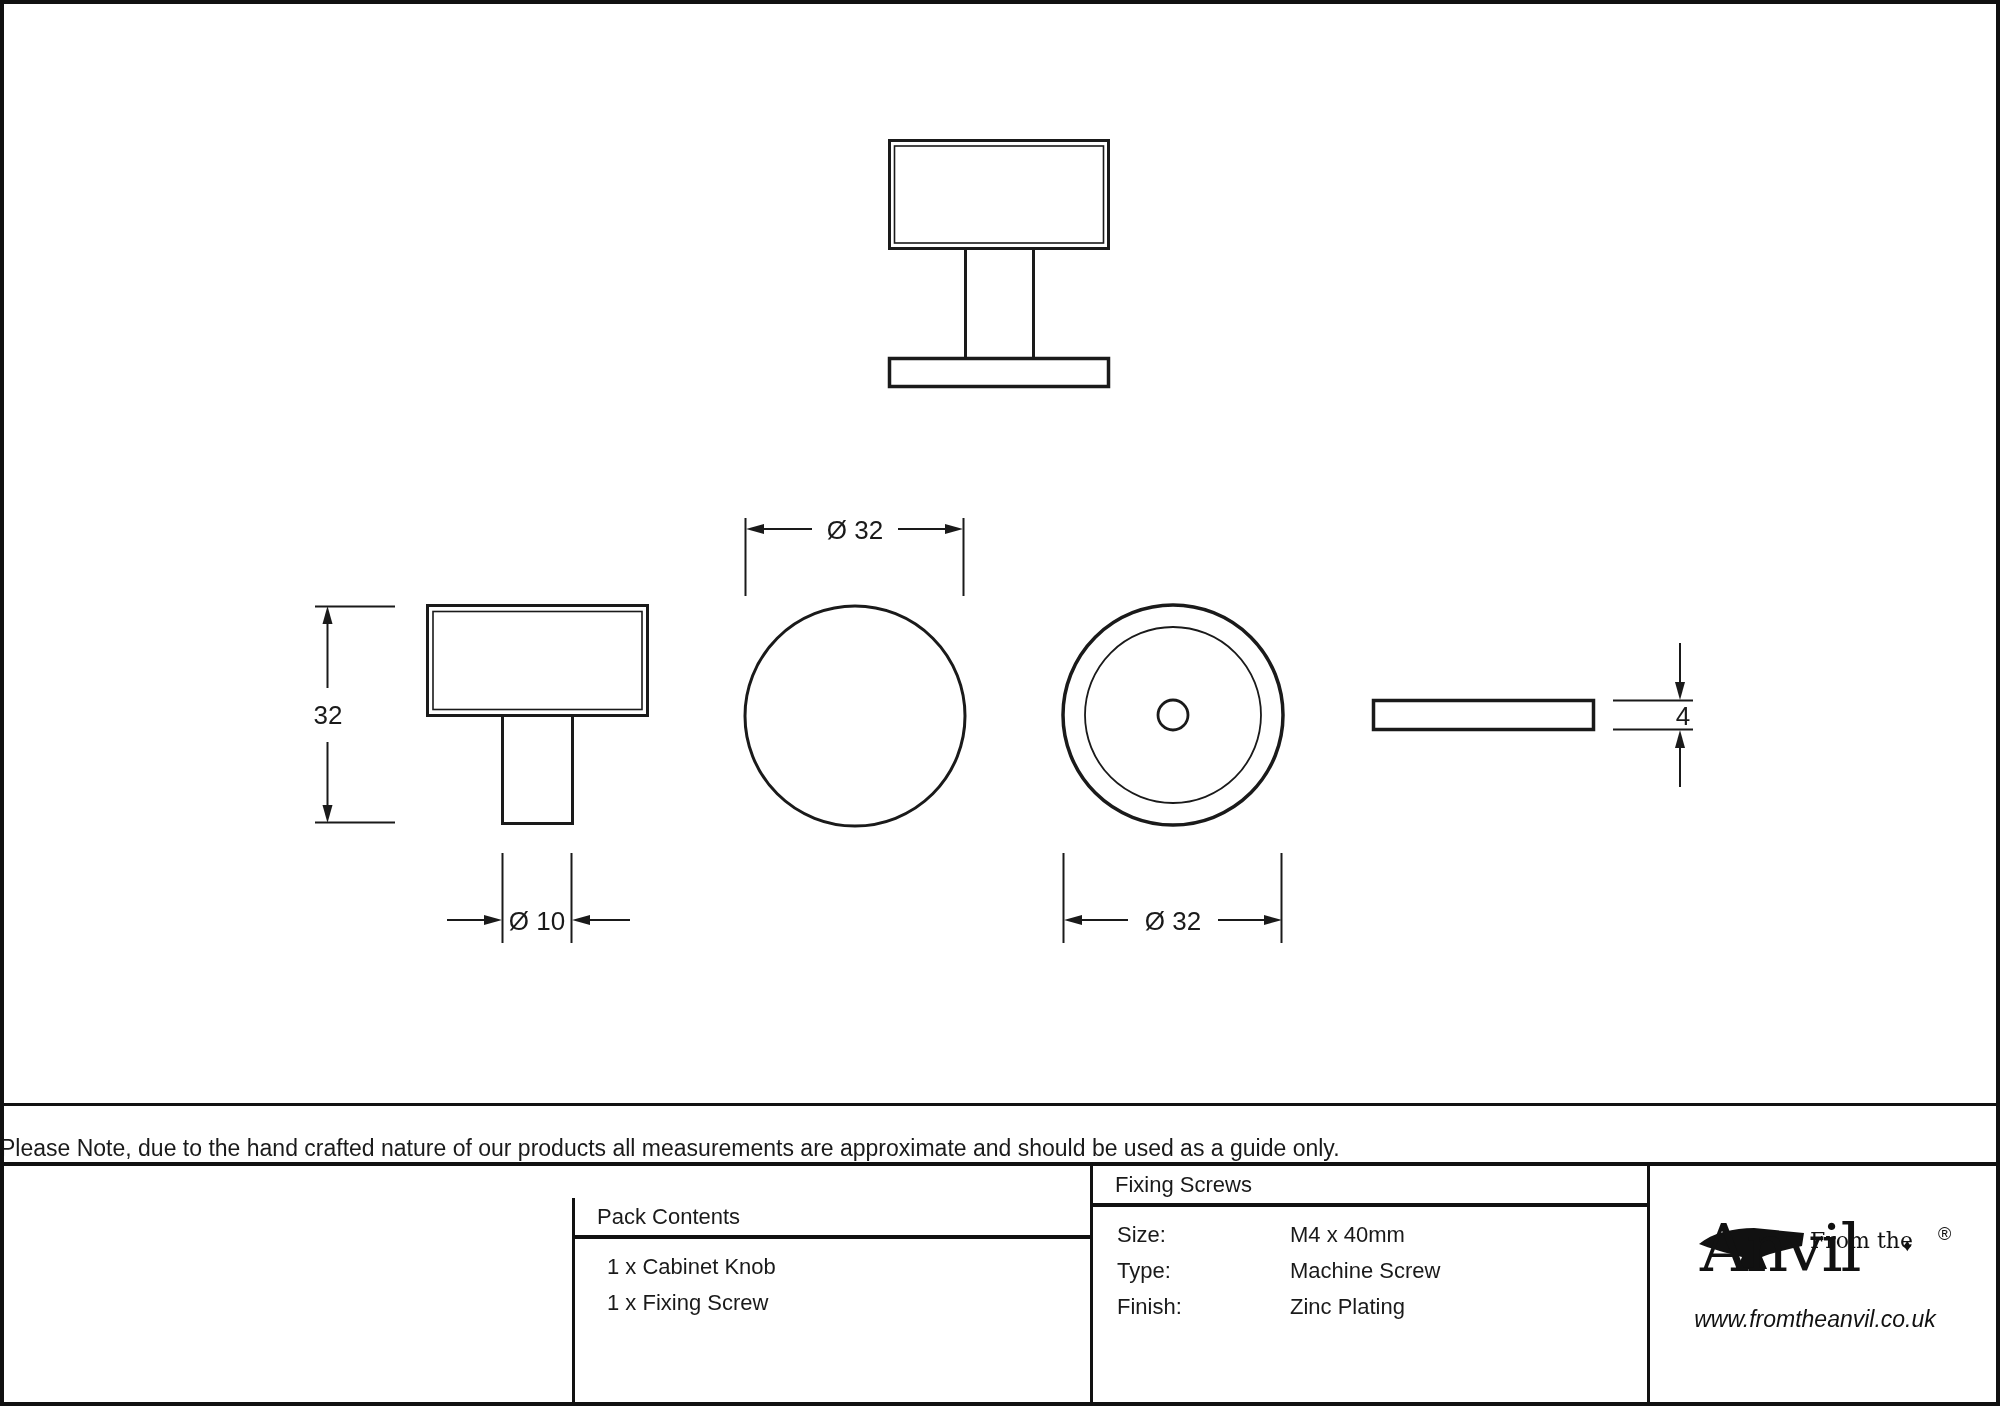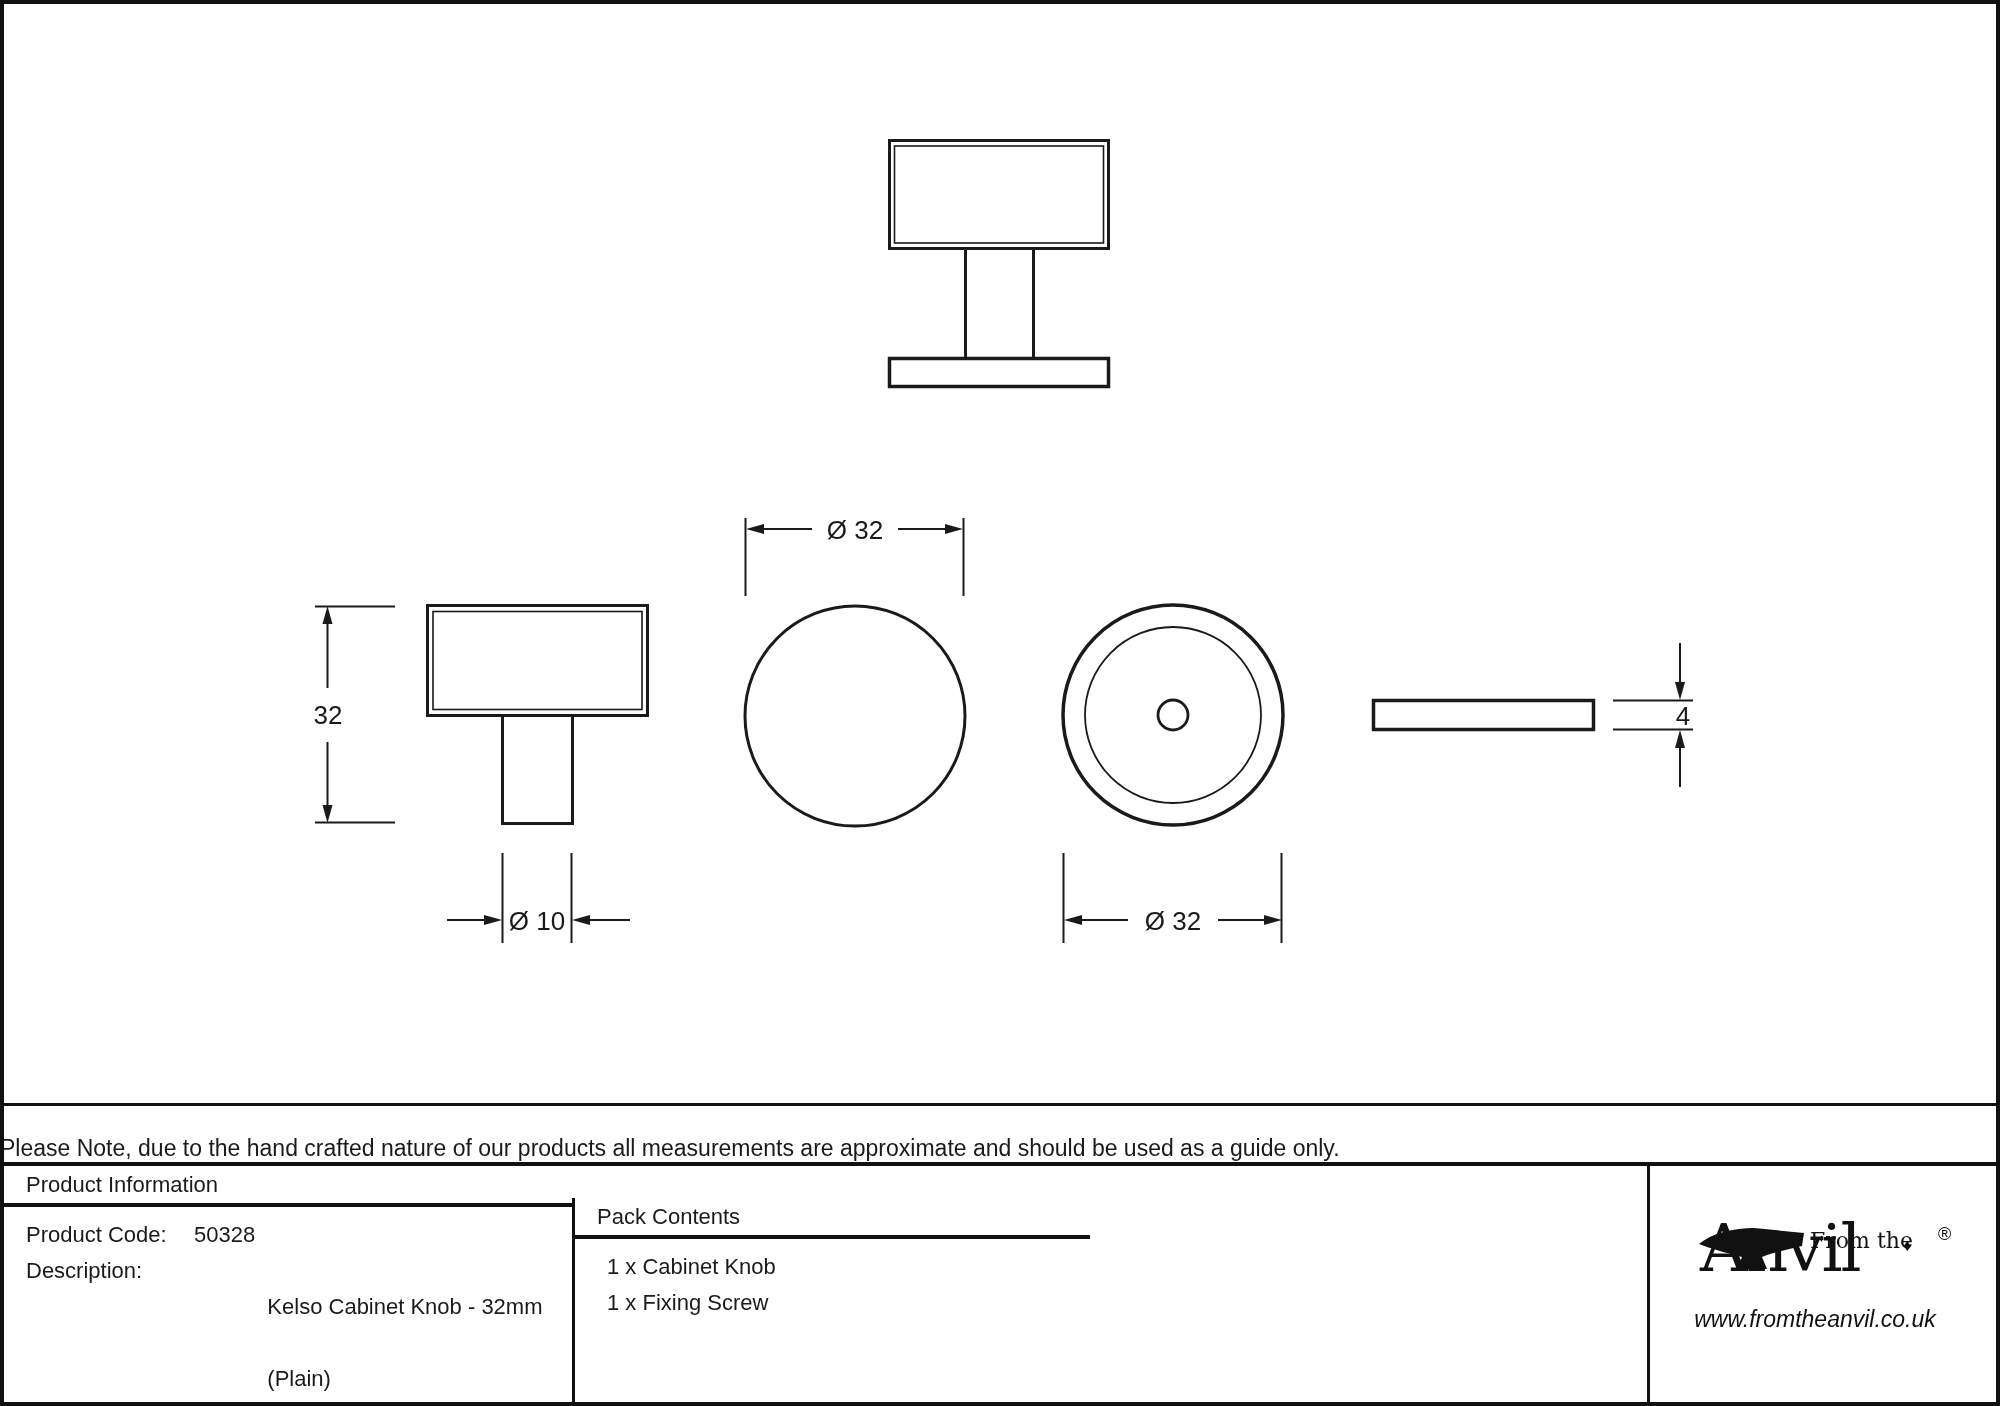--- a/index.html
+++ b/index.html
@@ -165,46 +165,46 @@
       </g>
     </g>
   </svg>
 
   <div class="note-row">
     <span>Please Note, due to the hand crafted nature of our products all measurements are approximate and should be used as a guide only.</span>
   </div>
 
   <div class="table-area">
 
-    <div class="col col-1">
-      <div class="col-header">Product Information</div>
-      <div class="col-body">
-        <div class="kv-row">
-          <span class="kv-label">Product Code:</span>
-          <span class="kv-value">50328</span>
-        </div>
-        <div class="kv-row">
-          <span class="kv-label">Description:</span>
-          <span class="kv-value">
-            <span>Kelso Cabinet Knob - 32mm</span><br>
-            <span>(Plain)</span>
-          </span>
-        </div>
-
-      </div>
-    </div>
 
     <div class="col col-2">
       <div class="col-header">Pack Contents</div>
       <div class="col-body">
         <div class="list-item">1 x Cabinet Knob</div>
         <div class="list-item">1 x Fixing Screw</div>
       </div>
     </div>
 
+    <div class="col col-3">
+      <div class="col-header">Fixing Screws</div>
+      <div class="col-body">
+        <div class="kv-row">
+          <span class="kv-label">Size:</span>
+          <span class="kv-value">M4 x 40mm</span>
+        </div>
+        <div class="kv-row">
+          <span class="kv-label">Type:</span>
+          <span class="kv-value">Machine Screw</span>
+        </div>
+        <div class="kv-row">
+          <span class="kv-label">Finish:</span>
+          <span class="kv-value">Zinc Plating</span>
+        </div>
+      </div>
+    </div>
 
     <div class="col col-4">
       <div class="logo">
         <svg class="logo-anvil-icon" width="112" height="44" viewBox="0 0 112 44">
           <path fill="#111" d="M3 18 C16 7 38 2 58 2 L108 7 L106 20 C89 24 75 27 66 31 L71 43 L41 43 L46 31 C30 27 13 22 3 18 Z"></path>
         </svg>
         <span class="logo-tagline">From the</span>
         <span class="logo-diamond">♦</span>
         <span class="logo-brand">Anvil</span>
         <span class="logo-reg">®</span>

